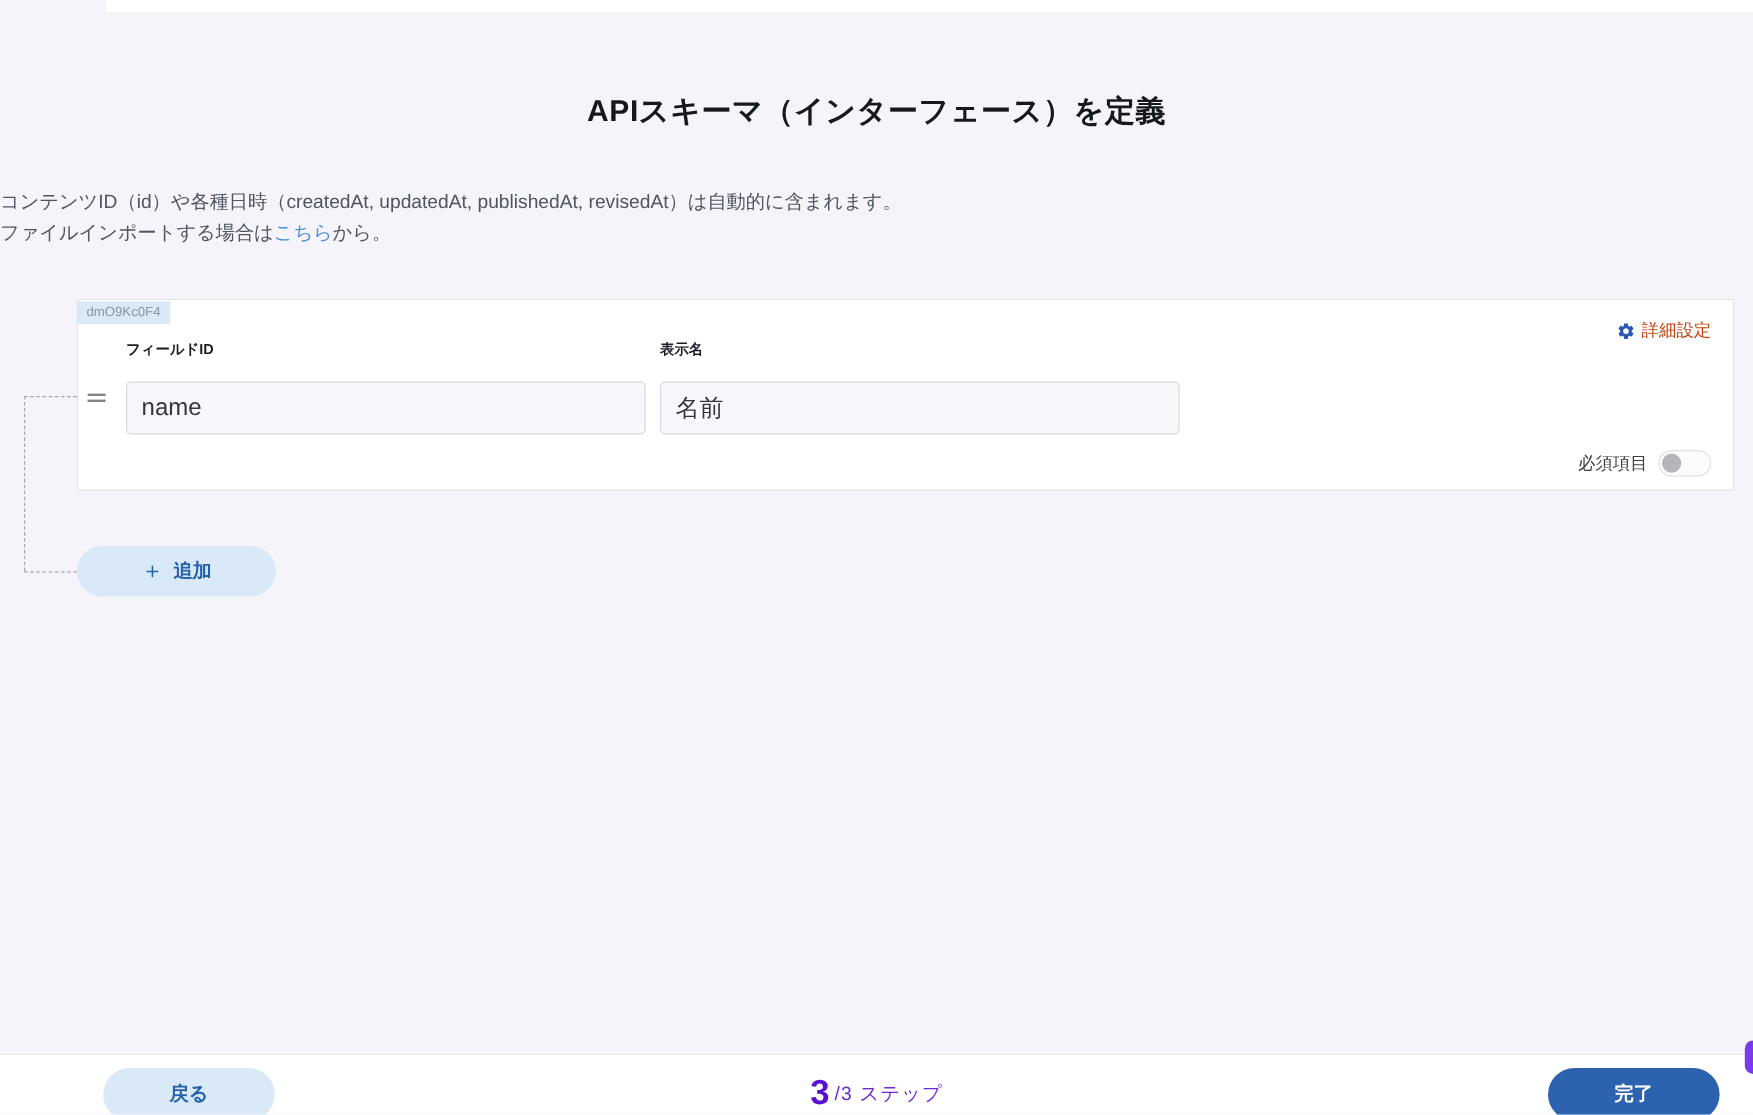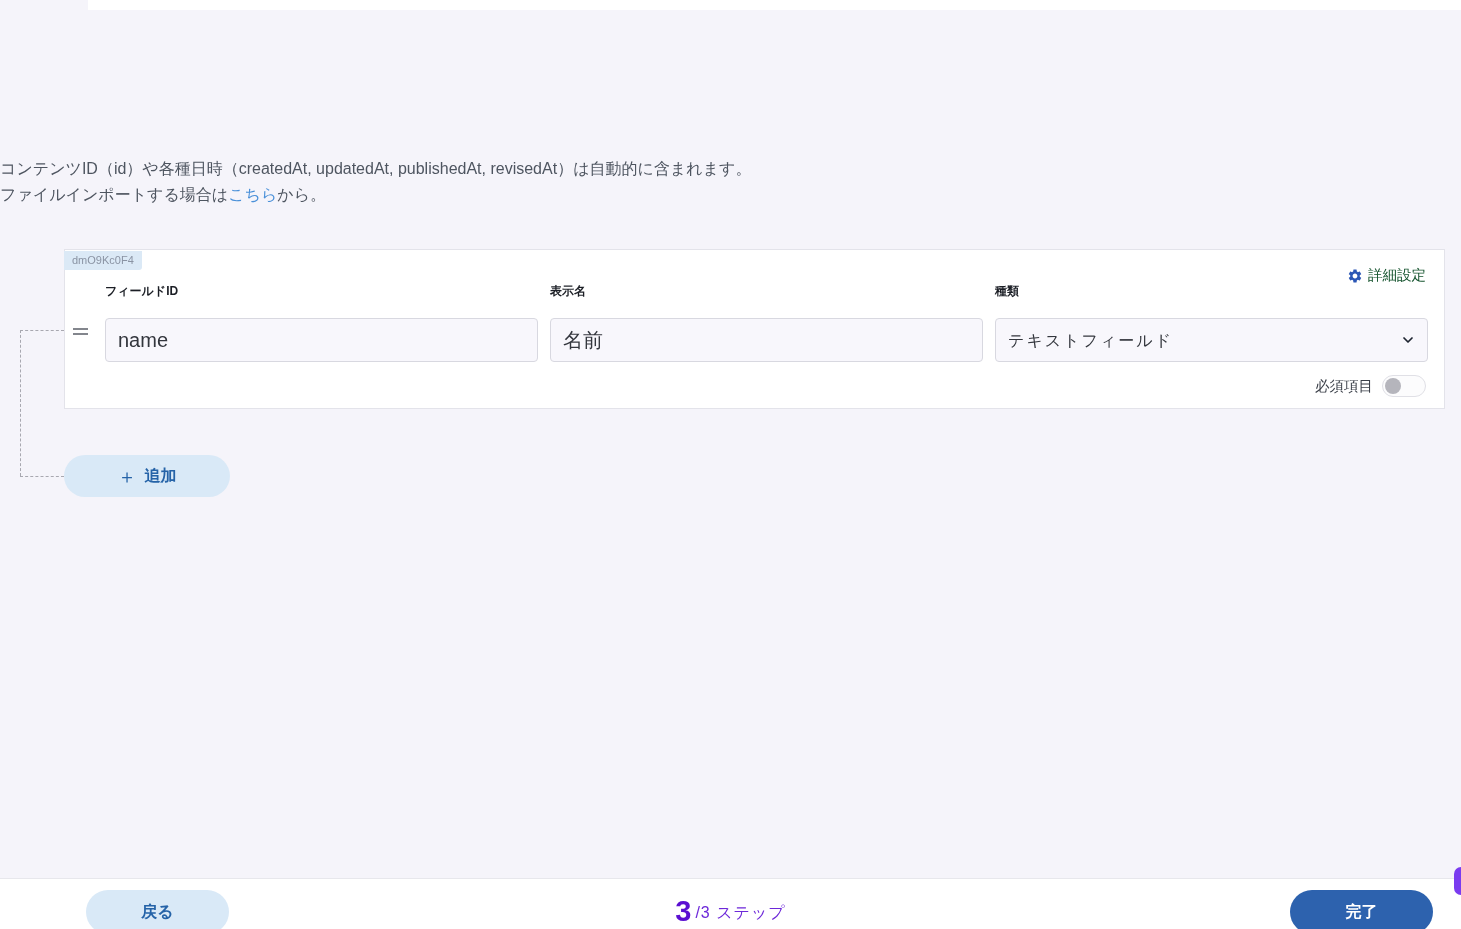--- a/index.html
+++ b/index.html
@@ -57,21 +57,21 @@
     font-size: 11px;
     padding: 3px 8px 4px 8px;
     border-radius: 0 0 3px 0;
   }
   .advanced-link {
     position: absolute;
     top: 16px; right: 18px;
     display: flex;
     align-items: center;
     gap: 5px;
-    color: #14532d;
+    color: #c2410c;
     font-size: 14.5px;
     cursor: pointer;
     text-decoration: none;
   }
   .advanced-link .gear { width: 16px; height: 16px; display: block; }
   .field-col { position: absolute; top: 33px; width: 433px; }
   .field-col.c1 { left: 40px; }
   .field-col.c2 { left: 485px; }
   .field-col.c3 { left: 930px; }
   .field-label {
@@ -240,20 +240,21 @@
     border-radius: 14px 0 0 14px;
   }
 </style>
 </head>
 <body>
 
 <div class="page">
 
   <div class="top-strip"></div>
 
+  <h1 class="page-title">APIスキーマ（インターフェース）を定義</h1>
 
   <div class="subtitle">
     <div>コンテンツID（id）や各種日時（createdAt, updatedAt, publishedAt, revisedAt）は自動的に含まれます。</div>
     <div><span>ファイルインポートする場合は</span><a>こちら</a><span>から。</span></div>
   </div>
 
   <div class="field-card">
 
     <div class="card-badge">dmO9Kc0F4</div>
 
@@ -272,31 +273,20 @@
     <div class="field-col c1">
       <label class="field-label">フィールドID</label>
       <input class="text-input" type="text" value="name" style="">
     </div>
 
     <div class="field-col c2">
       <label class="field-label">表示名</label>
       <input class="text-input" type="text" value="名前" style="">
     </div>
 
-    <div class="field-col c3">
-      <label class="field-label">種類</label>
-      <div class="select-wrap">
-        <select class="kind-select">
-          <option>テキストフィールド</option>
-        </select>
-        <svg class="select-chevron" viewBox="0 0 24 24" fill="none" stroke="#1e2430" stroke-width="2.6" stroke-linecap="round" stroke-linejoin="round" xmlns="http://www.w3.org/2000/svg">
-          <path d="M6 9l6 6 6-6"></path>
-        </svg>
-      </div>
-    </div>
 
     <div class="required-row">
       <span class="required-label">必須項目</span>
       <div class="toggle">
         <div class="knob"></div>
       </div>
     </div>
 
   </div>
 

